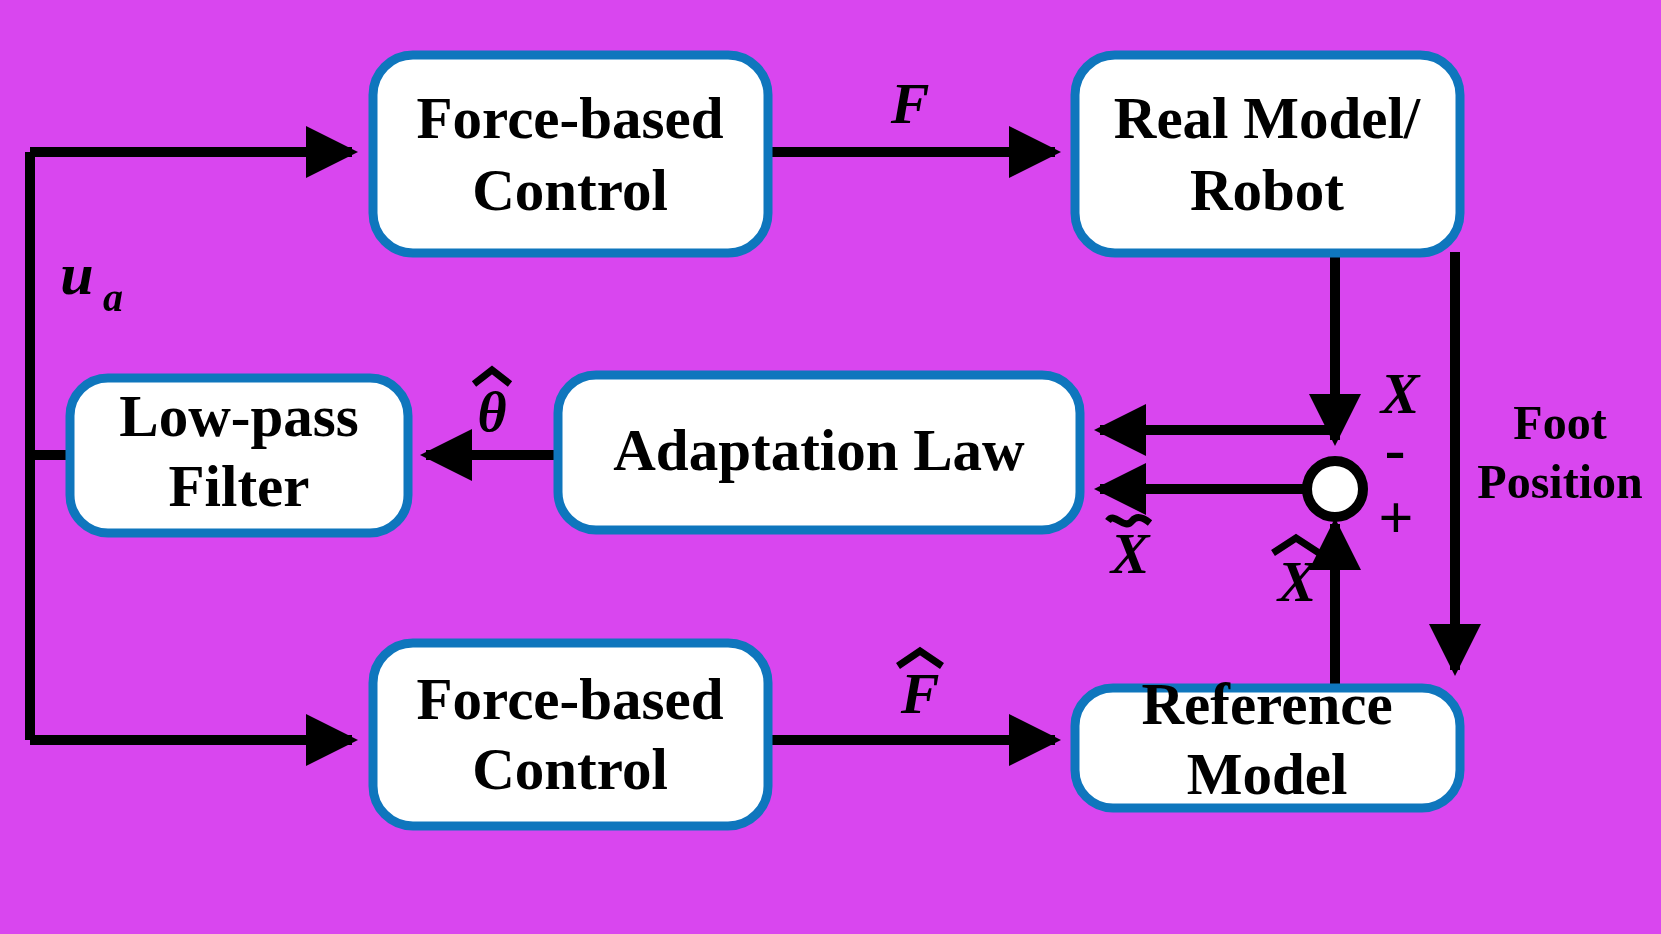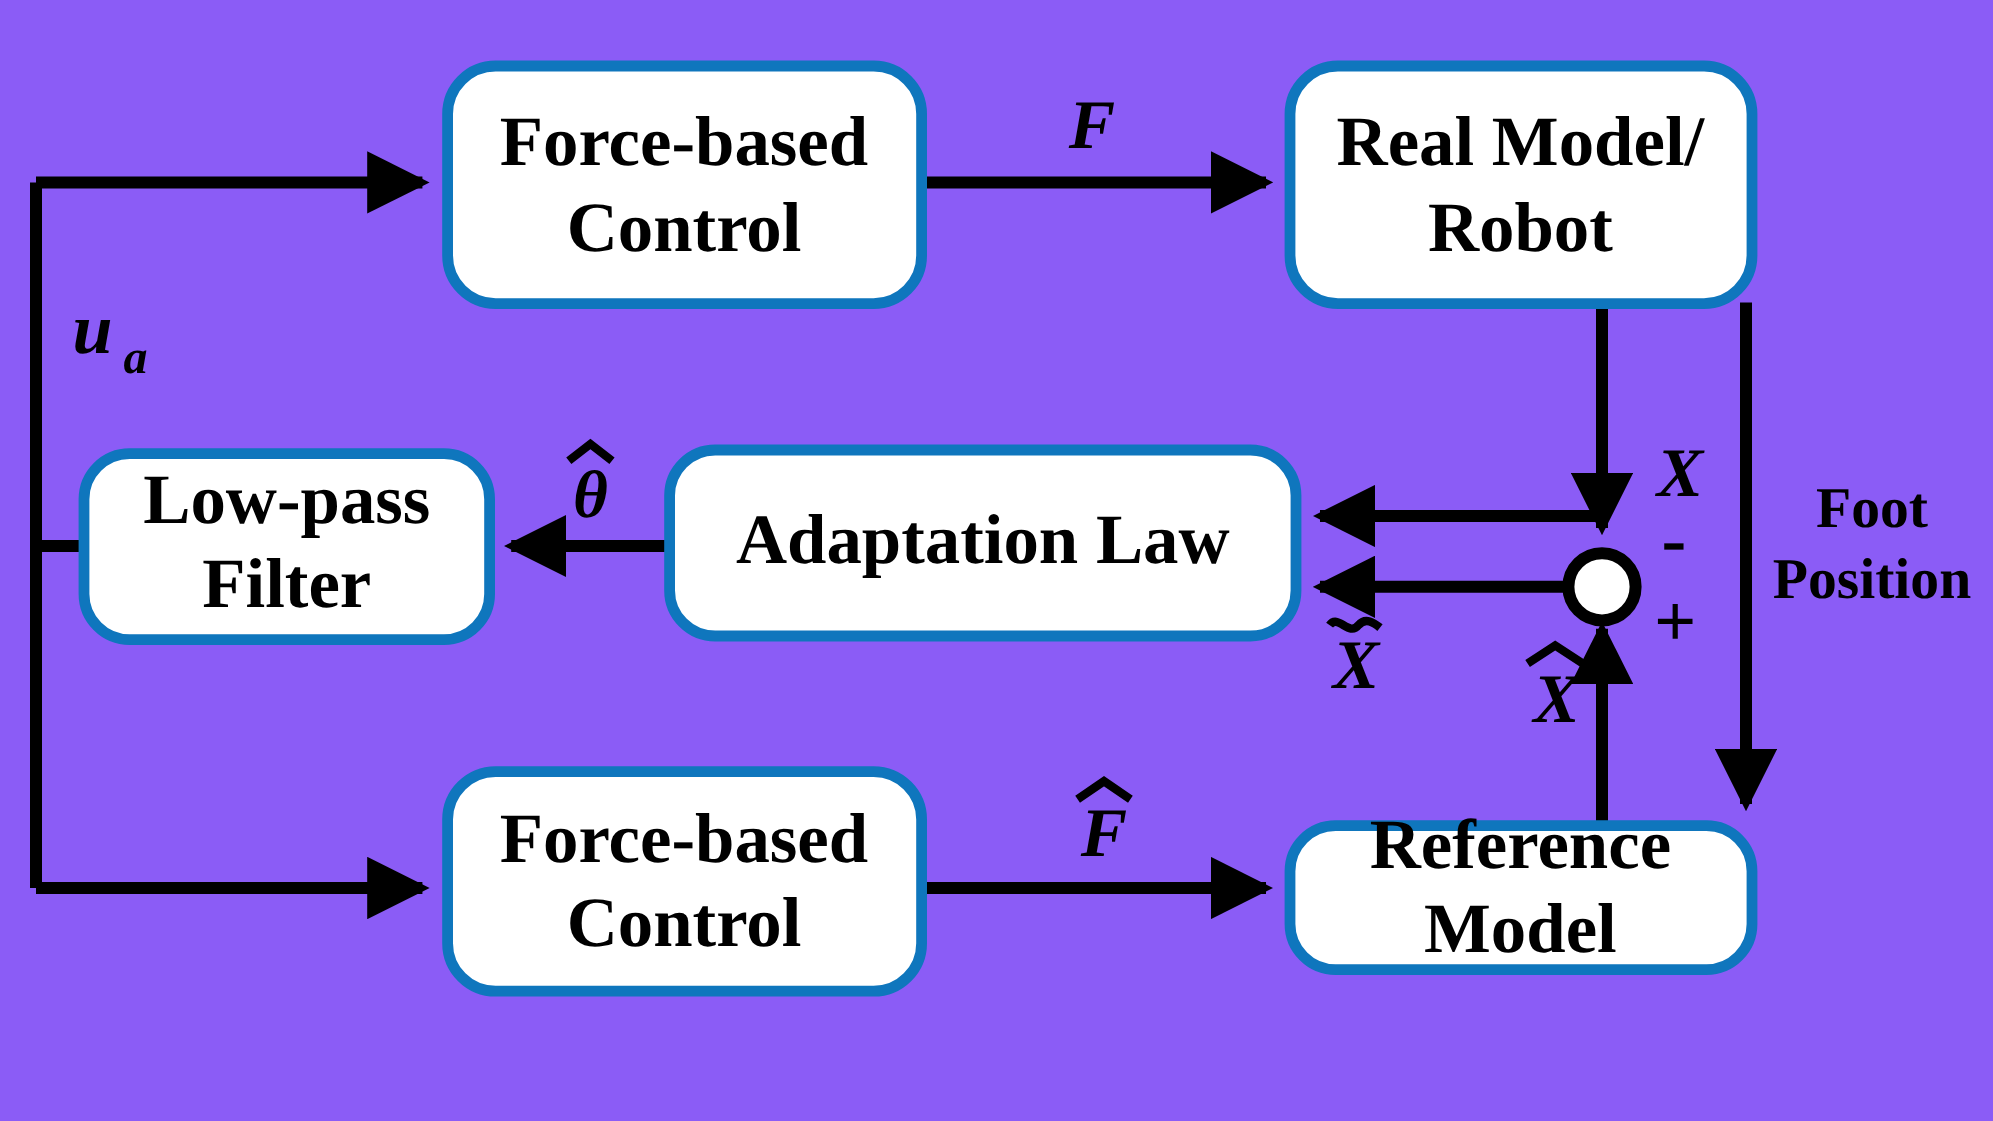--- a/index.html
+++ b/index.html
@@ -10,21 +10,21 @@
   body {
     width: 1661px;
     height: 934px;
     font-family: "Liberation Serif", "DejaVu Serif", serif;
     overflow: hidden;
   }
   #diagram-root {
     position: relative;
     width: 1661px;
     height: 934px;
-    background: #8b5cf6;
+    background: #d946ef;
   }
   svg#diagram-svg {
     display: block;
     width: 1661px;
     height: 934px;
   }
   .block-rect {
     fill: #ffffff;
     stroke: #0f76bd;
     stroke-width: 9;

